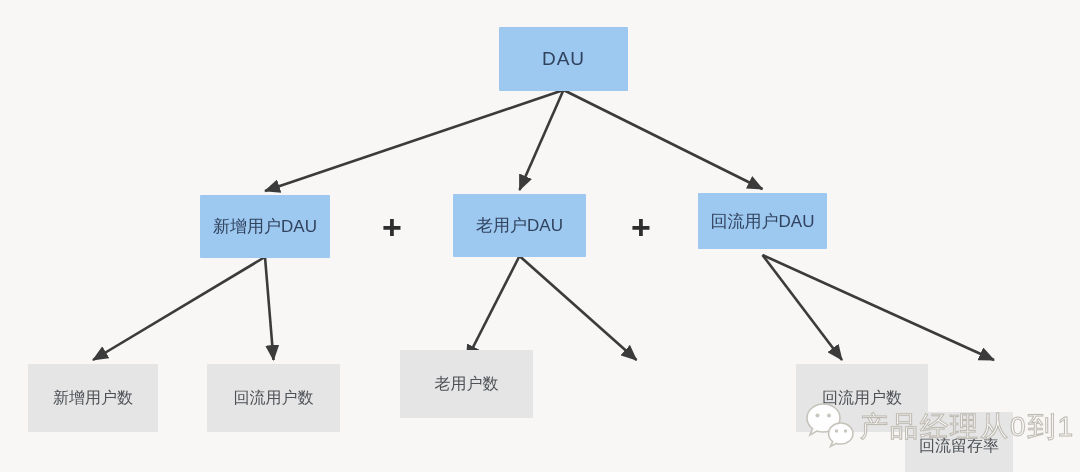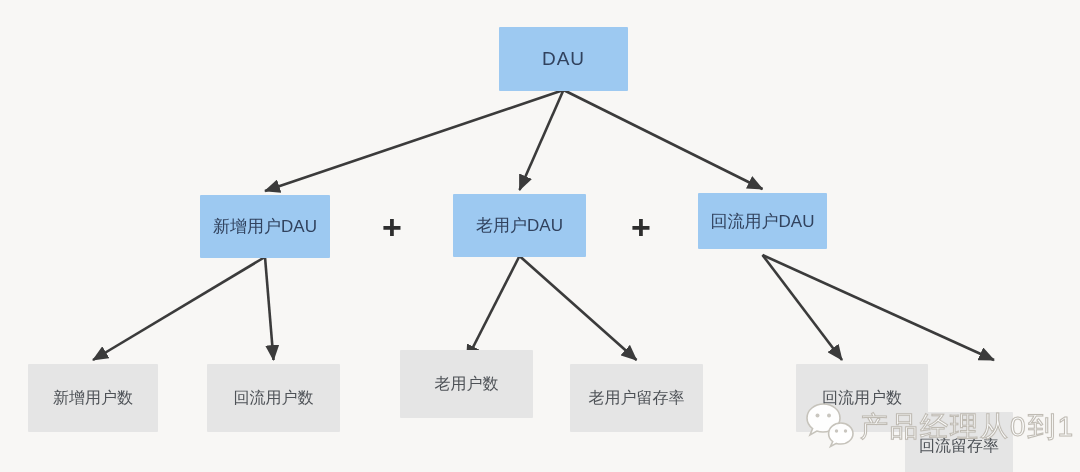--- a/index.html
+++ b/index.html
@@ -109,21 +109,20 @@
   <div class="plus" style="left:619px; top:205px;">+</div>
 
   <div class="node blue" style="left: 698px; top: 193px; width: 129px; height: 56px;">回流用户DAU</div>
 
   <div class="node orange" style="left: 28px; top: 364px; width: 130px; height: 68px;">新增用户数</div>
 
   <div class="node orange" style="left: 207px; top: 364px; width: 133px; height: 68px;">回流用户数</div>
 
   <div class="node orange" style="left: 400px; top: 350px; width: 133px; height: 68px;">老用户数</div>
 
-  <div class="node orange" style="left: 570px; top: 364px; width: 133px; height: 68px;">老用户留存率</div>
 
   <div class="node orange" style="left: 796px; top: 364px; width: 132px; height: 68px;">回流用户数</div>
 
   <div class="node orange" style="left: 905px; top: 364px; width: 108px; height: 68px; margin-top: 48px;">回流留存率</div>
 
   <div id="watermark">
     <span>
       <svg width="52" height="50" viewBox="0 0 52 50">
         <g fill="rgba(255,255,255,0.95)" stroke="#c6c3bb" stroke-width="1.6">
           <path d="M 36 18 C 36 26 28.4 32 19 32 C 16.8 32 14.7 31.7 12.8 31.1 L 6 35 L 8.6 28.6 C 5.2 26 3 22.3 3 18 C 3 10 10.6 4 19.5 4 C 28.4 4 36 10 36 18 Z"></path>

